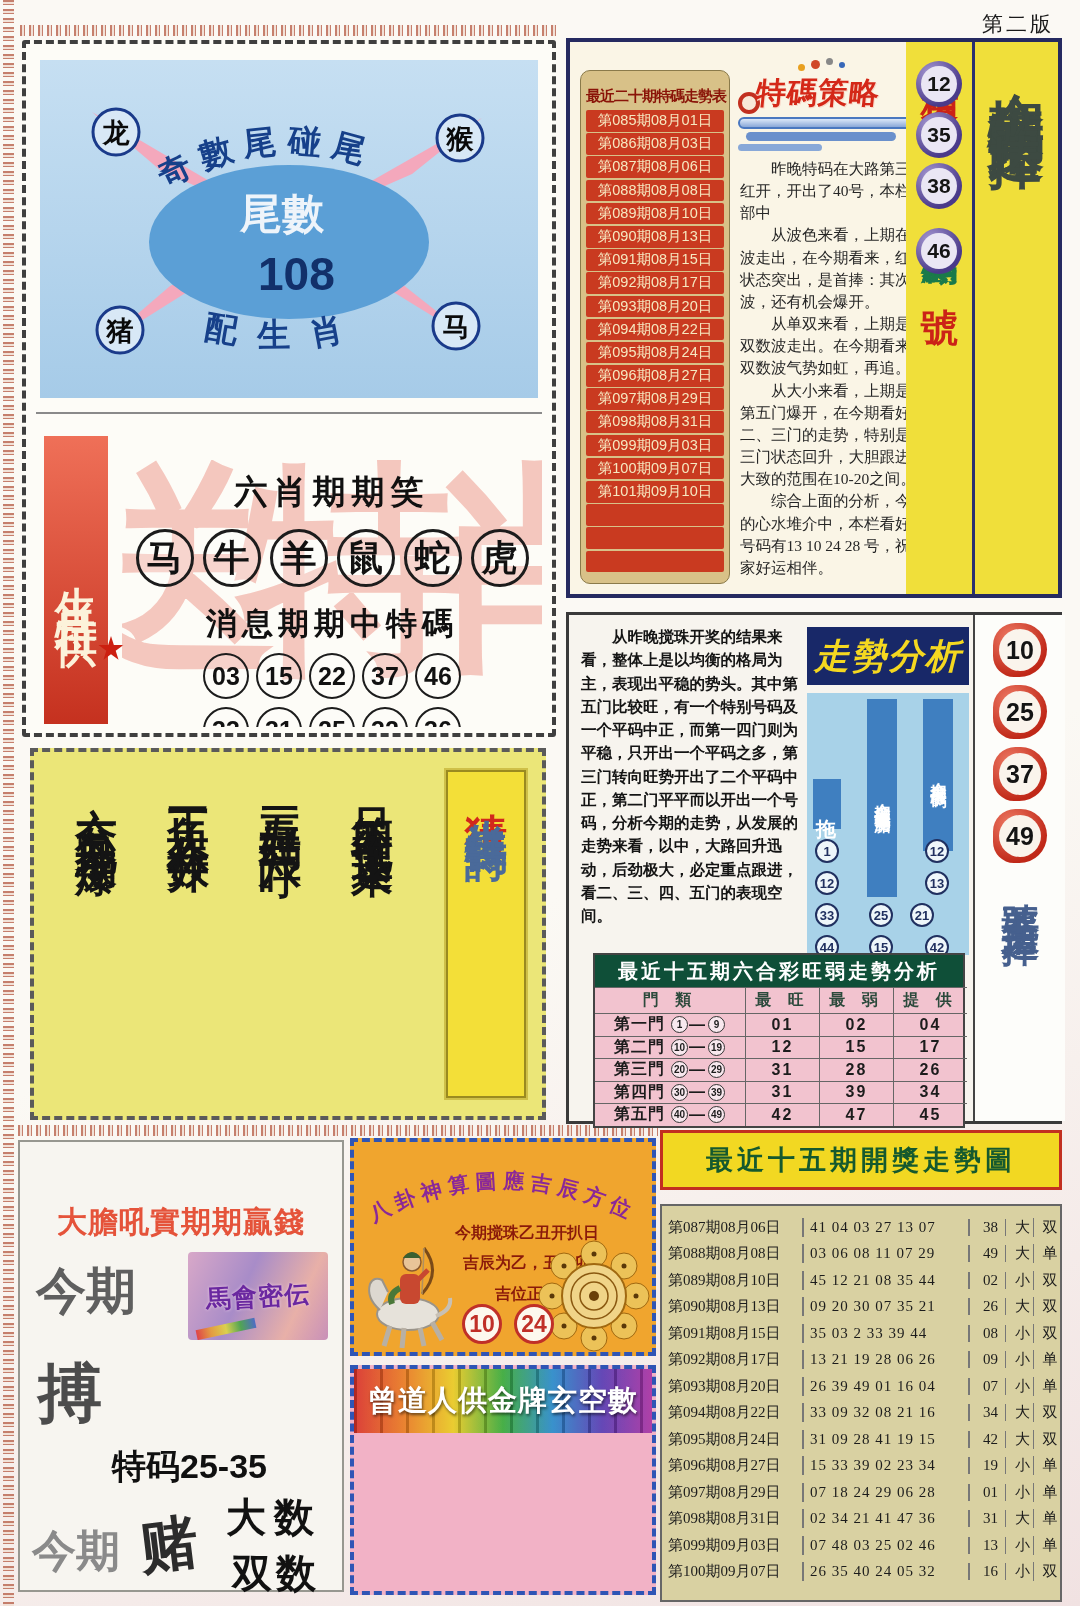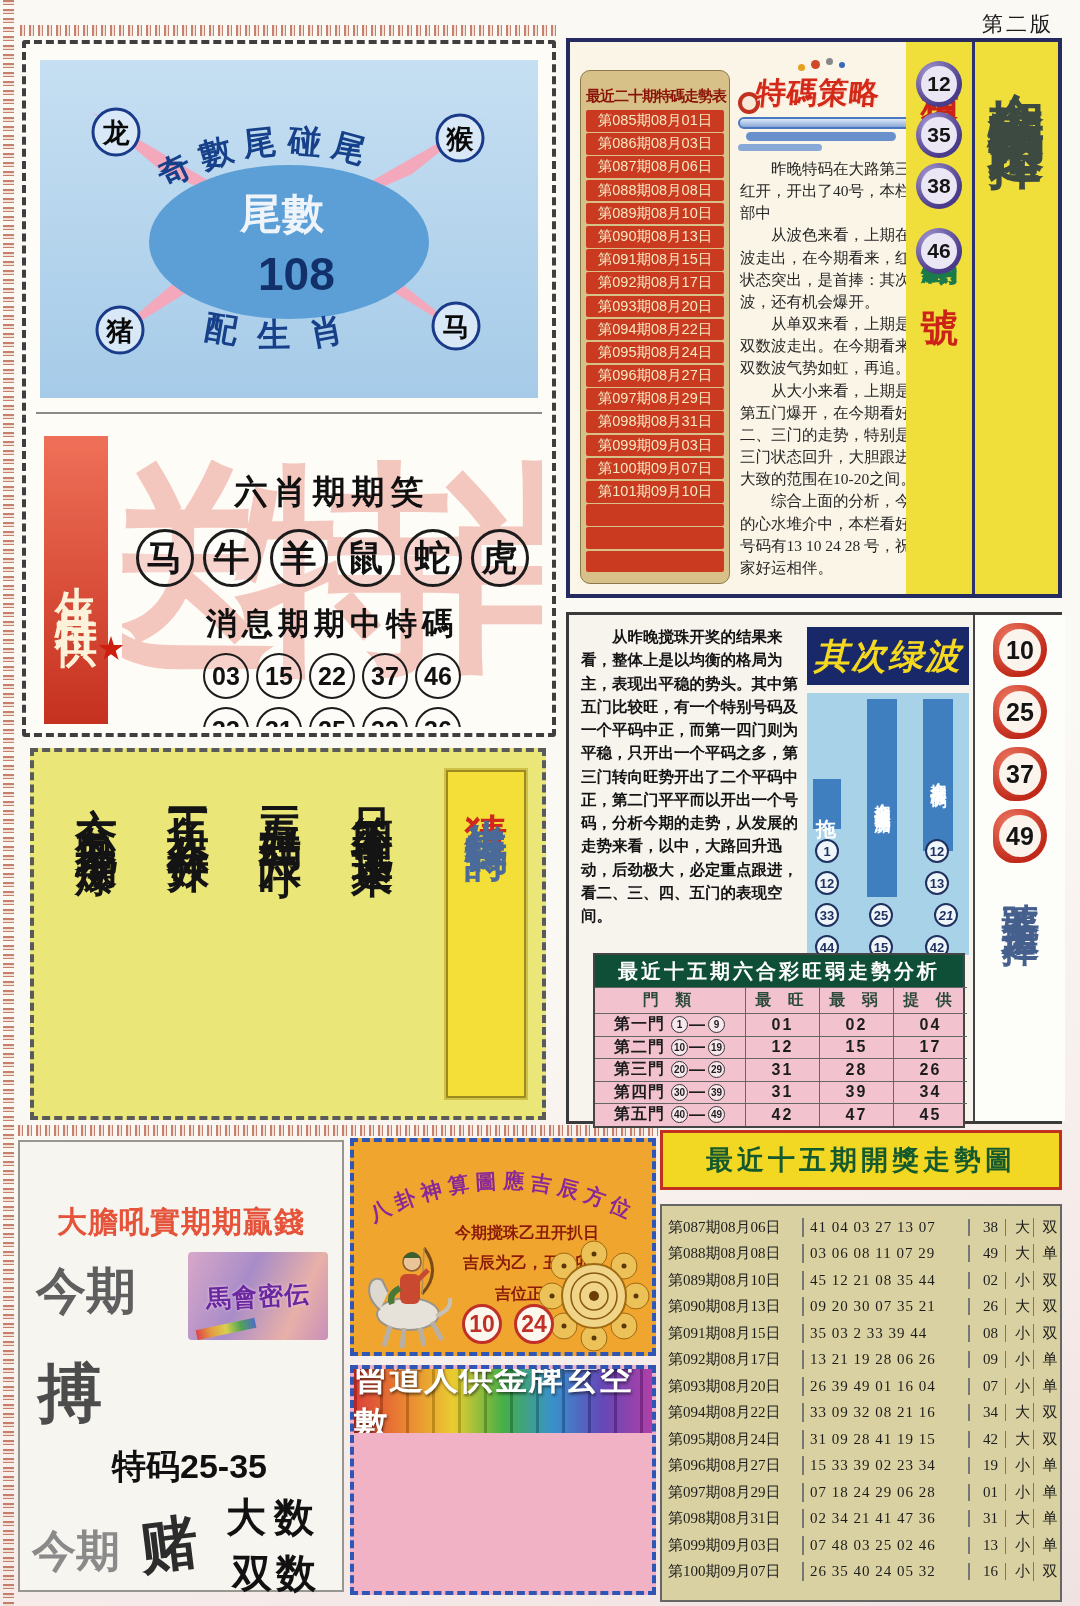--- a/index.html
+++ b/index.html
@@ -181,21 +181,21 @@
   .bagua-arc { position:absolute; left:0; top:2px; }
 
   
   .panelG { position:absolute; left:350px; top:1365px; width:306px; height:230px; border:4px dashed #2f55b5;
     background:#f2b2c6; }
   .xk-header { height:64px; display:flex; align-items:center; justify-content:center;
     background:linear-gradient(90deg,#d83028,#e87820,#e8c820,#38a838,#2888c8,#5838b0,#a830a0);
     background-blend-mode:normal; position:relative; overflow:hidden; }
   .xk-header:before { content:""; position:absolute; inset:0;
     background:repeating-linear-gradient(90deg, rgba(0,0,0,.18) 0 3px, rgba(255,255,255,.08) 3px 26px); }
-  .xk-header span { position:relative; color:#fff; font-size:34px; font-weight:900; letter-spacing:1px;
+  .xk-header span { position:relative; color:#fff; font-size:29px; font-weight:900; letter-spacing:1px;
     text-shadow:1px 2px 3px rgba(0,0,0,.55); font-family:Liberation Sans, sans-serif; }
   .xk-body { position:relative; height:154px; }
   .xk-lines { position:absolute; left:138px; top:8px; width:160px; font-size:17px; font-weight:800;
     color:#101010; line-height:2.05; font-family:"Liberation Serif", serif; }
   .xk-scribble { position:absolute; left:6px; top:4px; }
 
   
   .panelH { position:absolute; left:660px; top:1130px; width:402px; height:466px; }
   .draw-header { height:60px; background:#f2d822; border:3px solid #c23020; color:#15592e; font-size:27px;
     font-weight:900; display:flex; align-items:center; justify-content:center; letter-spacing:4px;
@@ -390,41 +390,41 @@
       </div>
       <div class="sel-vtext sel-tail">號</div>
     </div>
     <div class="sel-banner">
       <span>今期特碼中路追捧</span>
     </div>
   </div>
 
   <div class="panelD">
     <div class="trend-body">从昨晚搅珠开奖的结果来看，整体上是以均衡的格局为主，表现出平稳的势头。其中第五门比较旺，有一个特别号码及一个平码中正，而第一四门则为平稳，只开出一个平码之多，第三门转向旺势开出了二个平码中正，第二门平平而以开出一个号码，分析今期的走势，从发展的走势来看，以中，大路回升迅动，后劲极大，必定重点跟进，看二、三、四、五门的表现空间。</div>
-    <div class="trend-title">其次绿波</div>
+    <div class="trend-title">走勢分析</div>
     <div class="trend-blue">
       <div class="tbar tbar-tuo">
           <span>拖</span>
         </div>
       <div class="tbar tbar-lian">
           <span>今期提供連碼雙膽</span>
         </div>
       <div class="tbar tbar-ping">
           <span>今期提供平碼</span>
         </div>
       <div id="trend-circles">
           <div class="tcircle" style="left: 8px; top: 146px;">1</div>
           <div class="tcircle" style="left: 8px; top: 178px;">12</div>
           <div class="tcircle" style="left: 8px; top: 210px;">33</div>
           <div class="tcircle" style="left: 8px; top: 242px;">44</div>
           <div class="tcircle" style="left: 62px; top: 210px;">25</div>
           <div class="tcircle" style="left: 62px; top: 242px;">15</div>
           <div class="tcircle" style="left: 118px; top: 146px;">12</div>
           <div class="tcircle" style="left: 118px; top: 178px;">13</div>
-          <div class="tcircle" style="left: 127px; top: 210px; font-style: italic;">21</div>
+          <div class="tcircle" style="left: 103px; top: 210px;">21</div>
           <div class="tcircle" style="left: 118px; top: 242px;">42</div>
         </div>
     </div>
     <div class="trend-right">
       <div id="trend-balls">
           <div class="red-ball">
             <span>10</span>
           </div>
           <div class="red-ball">
             <span>25</span>

